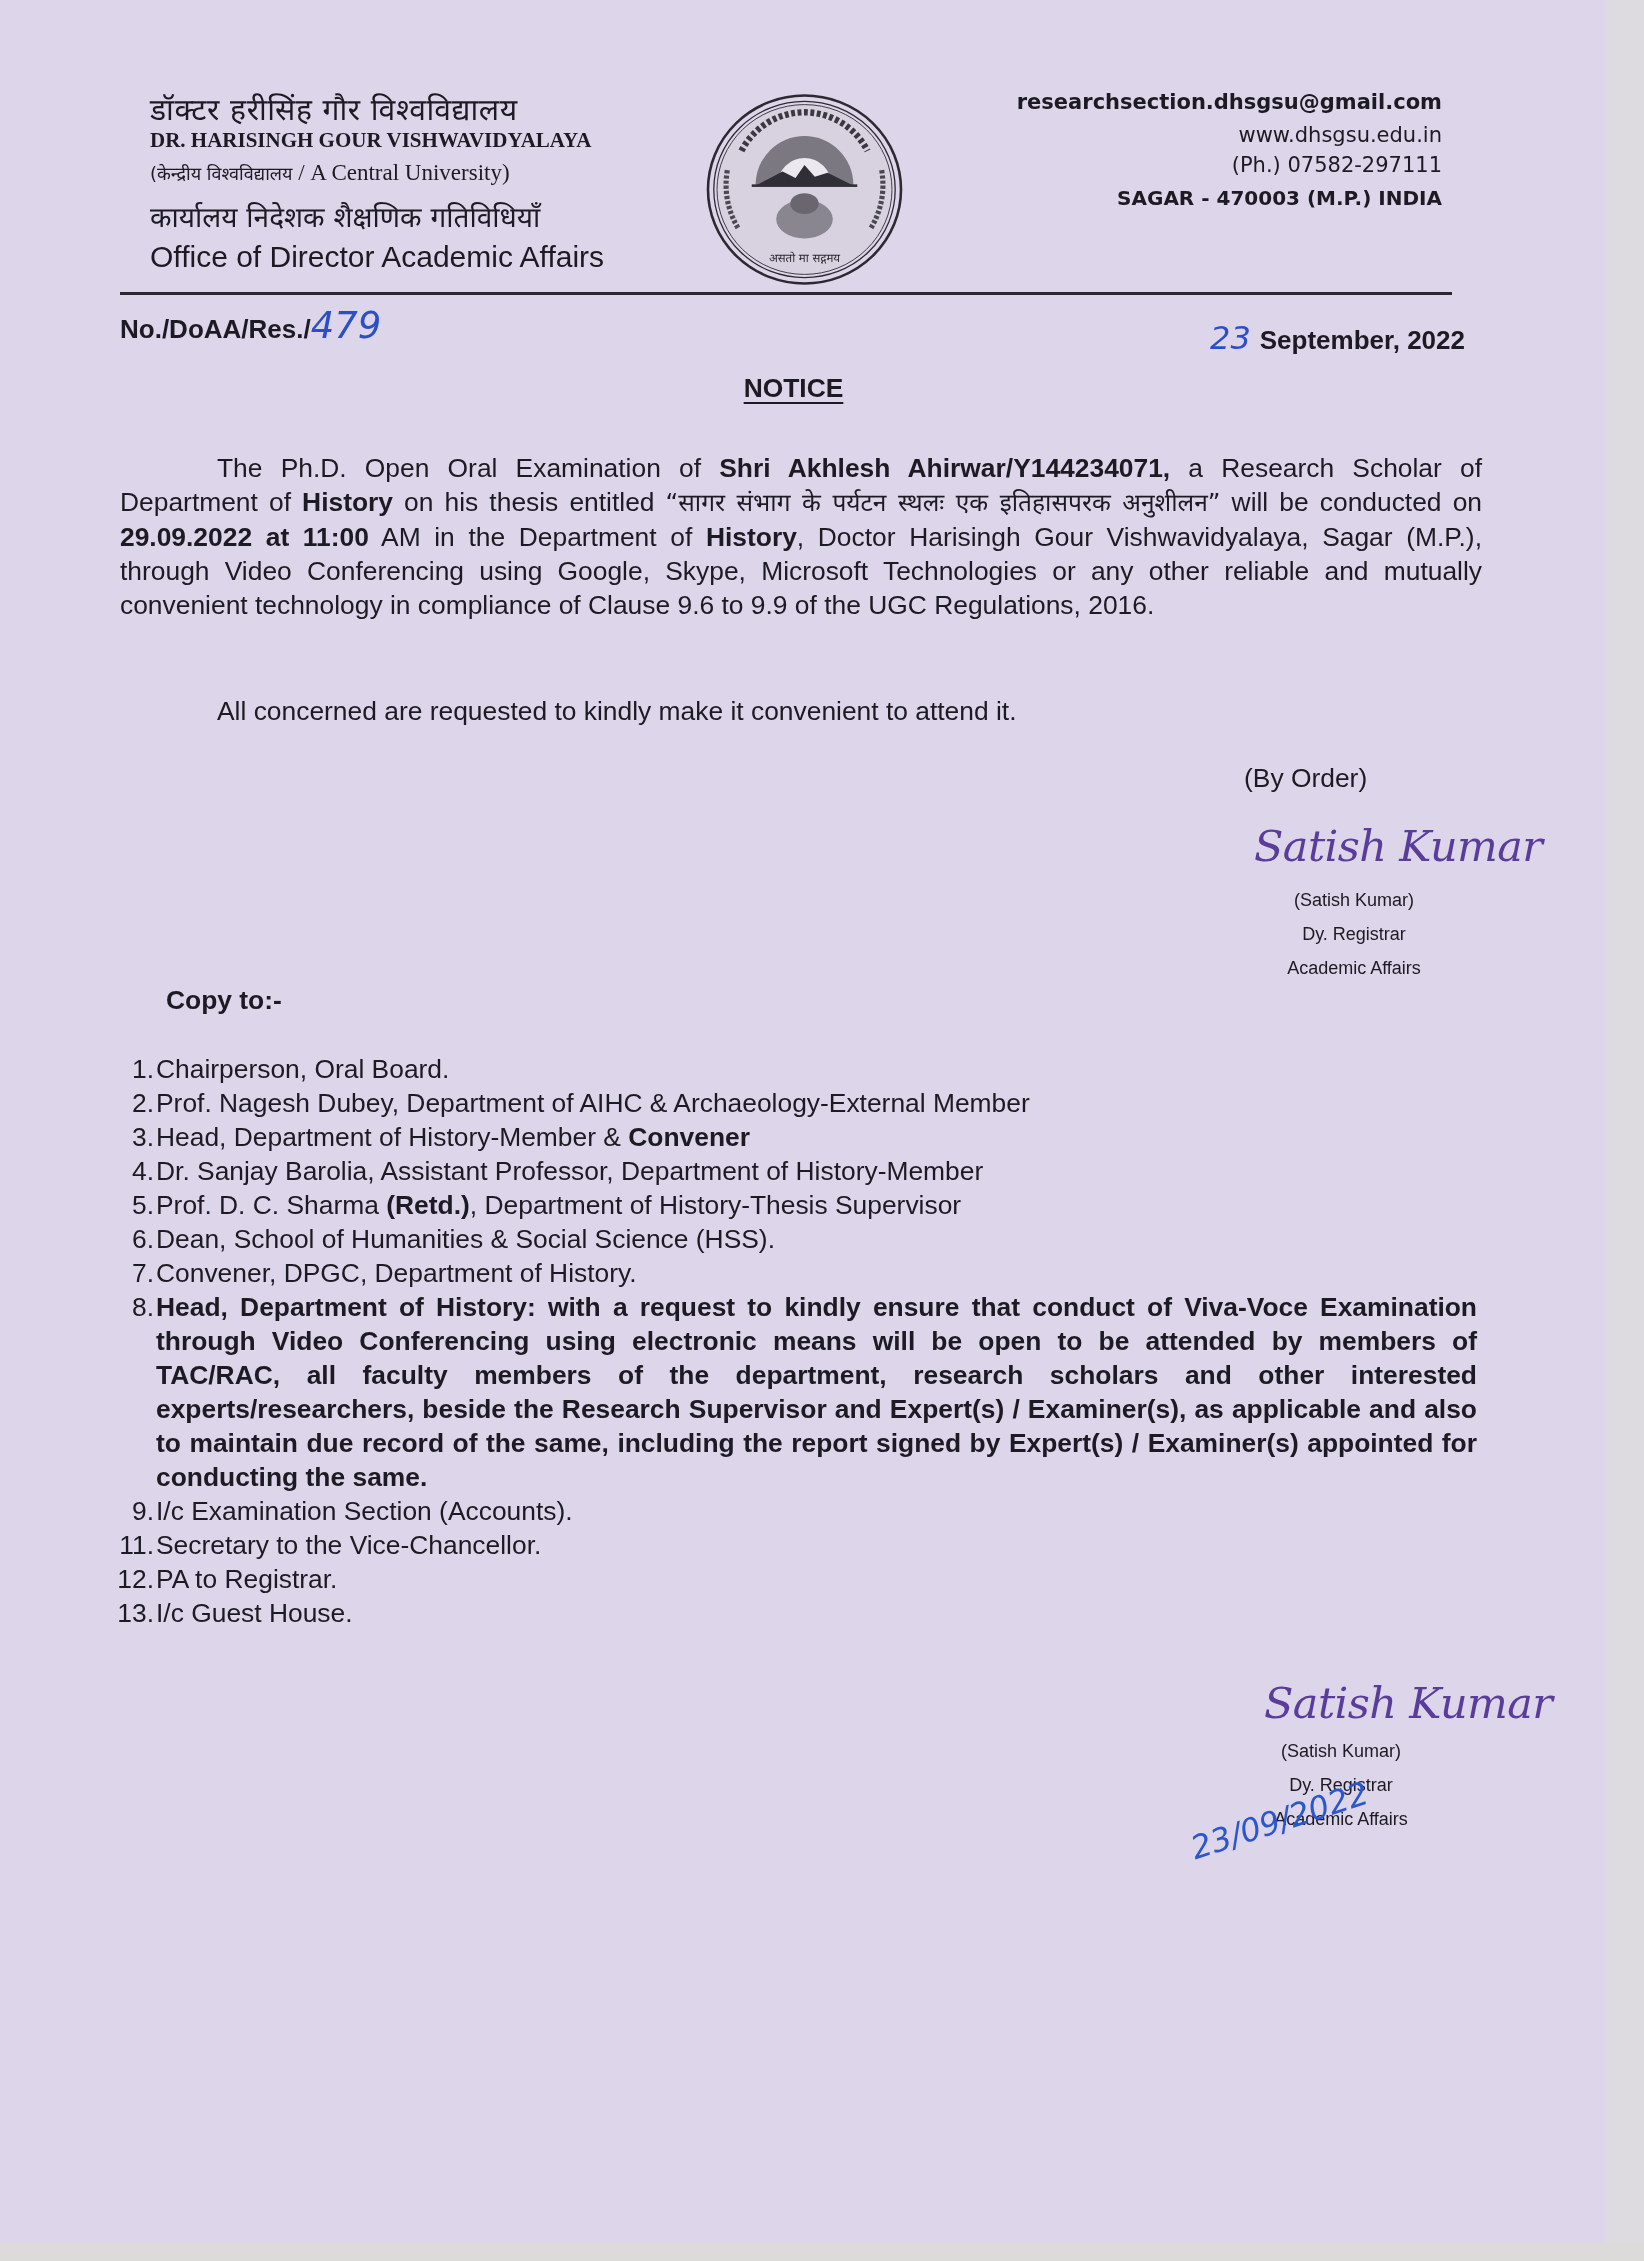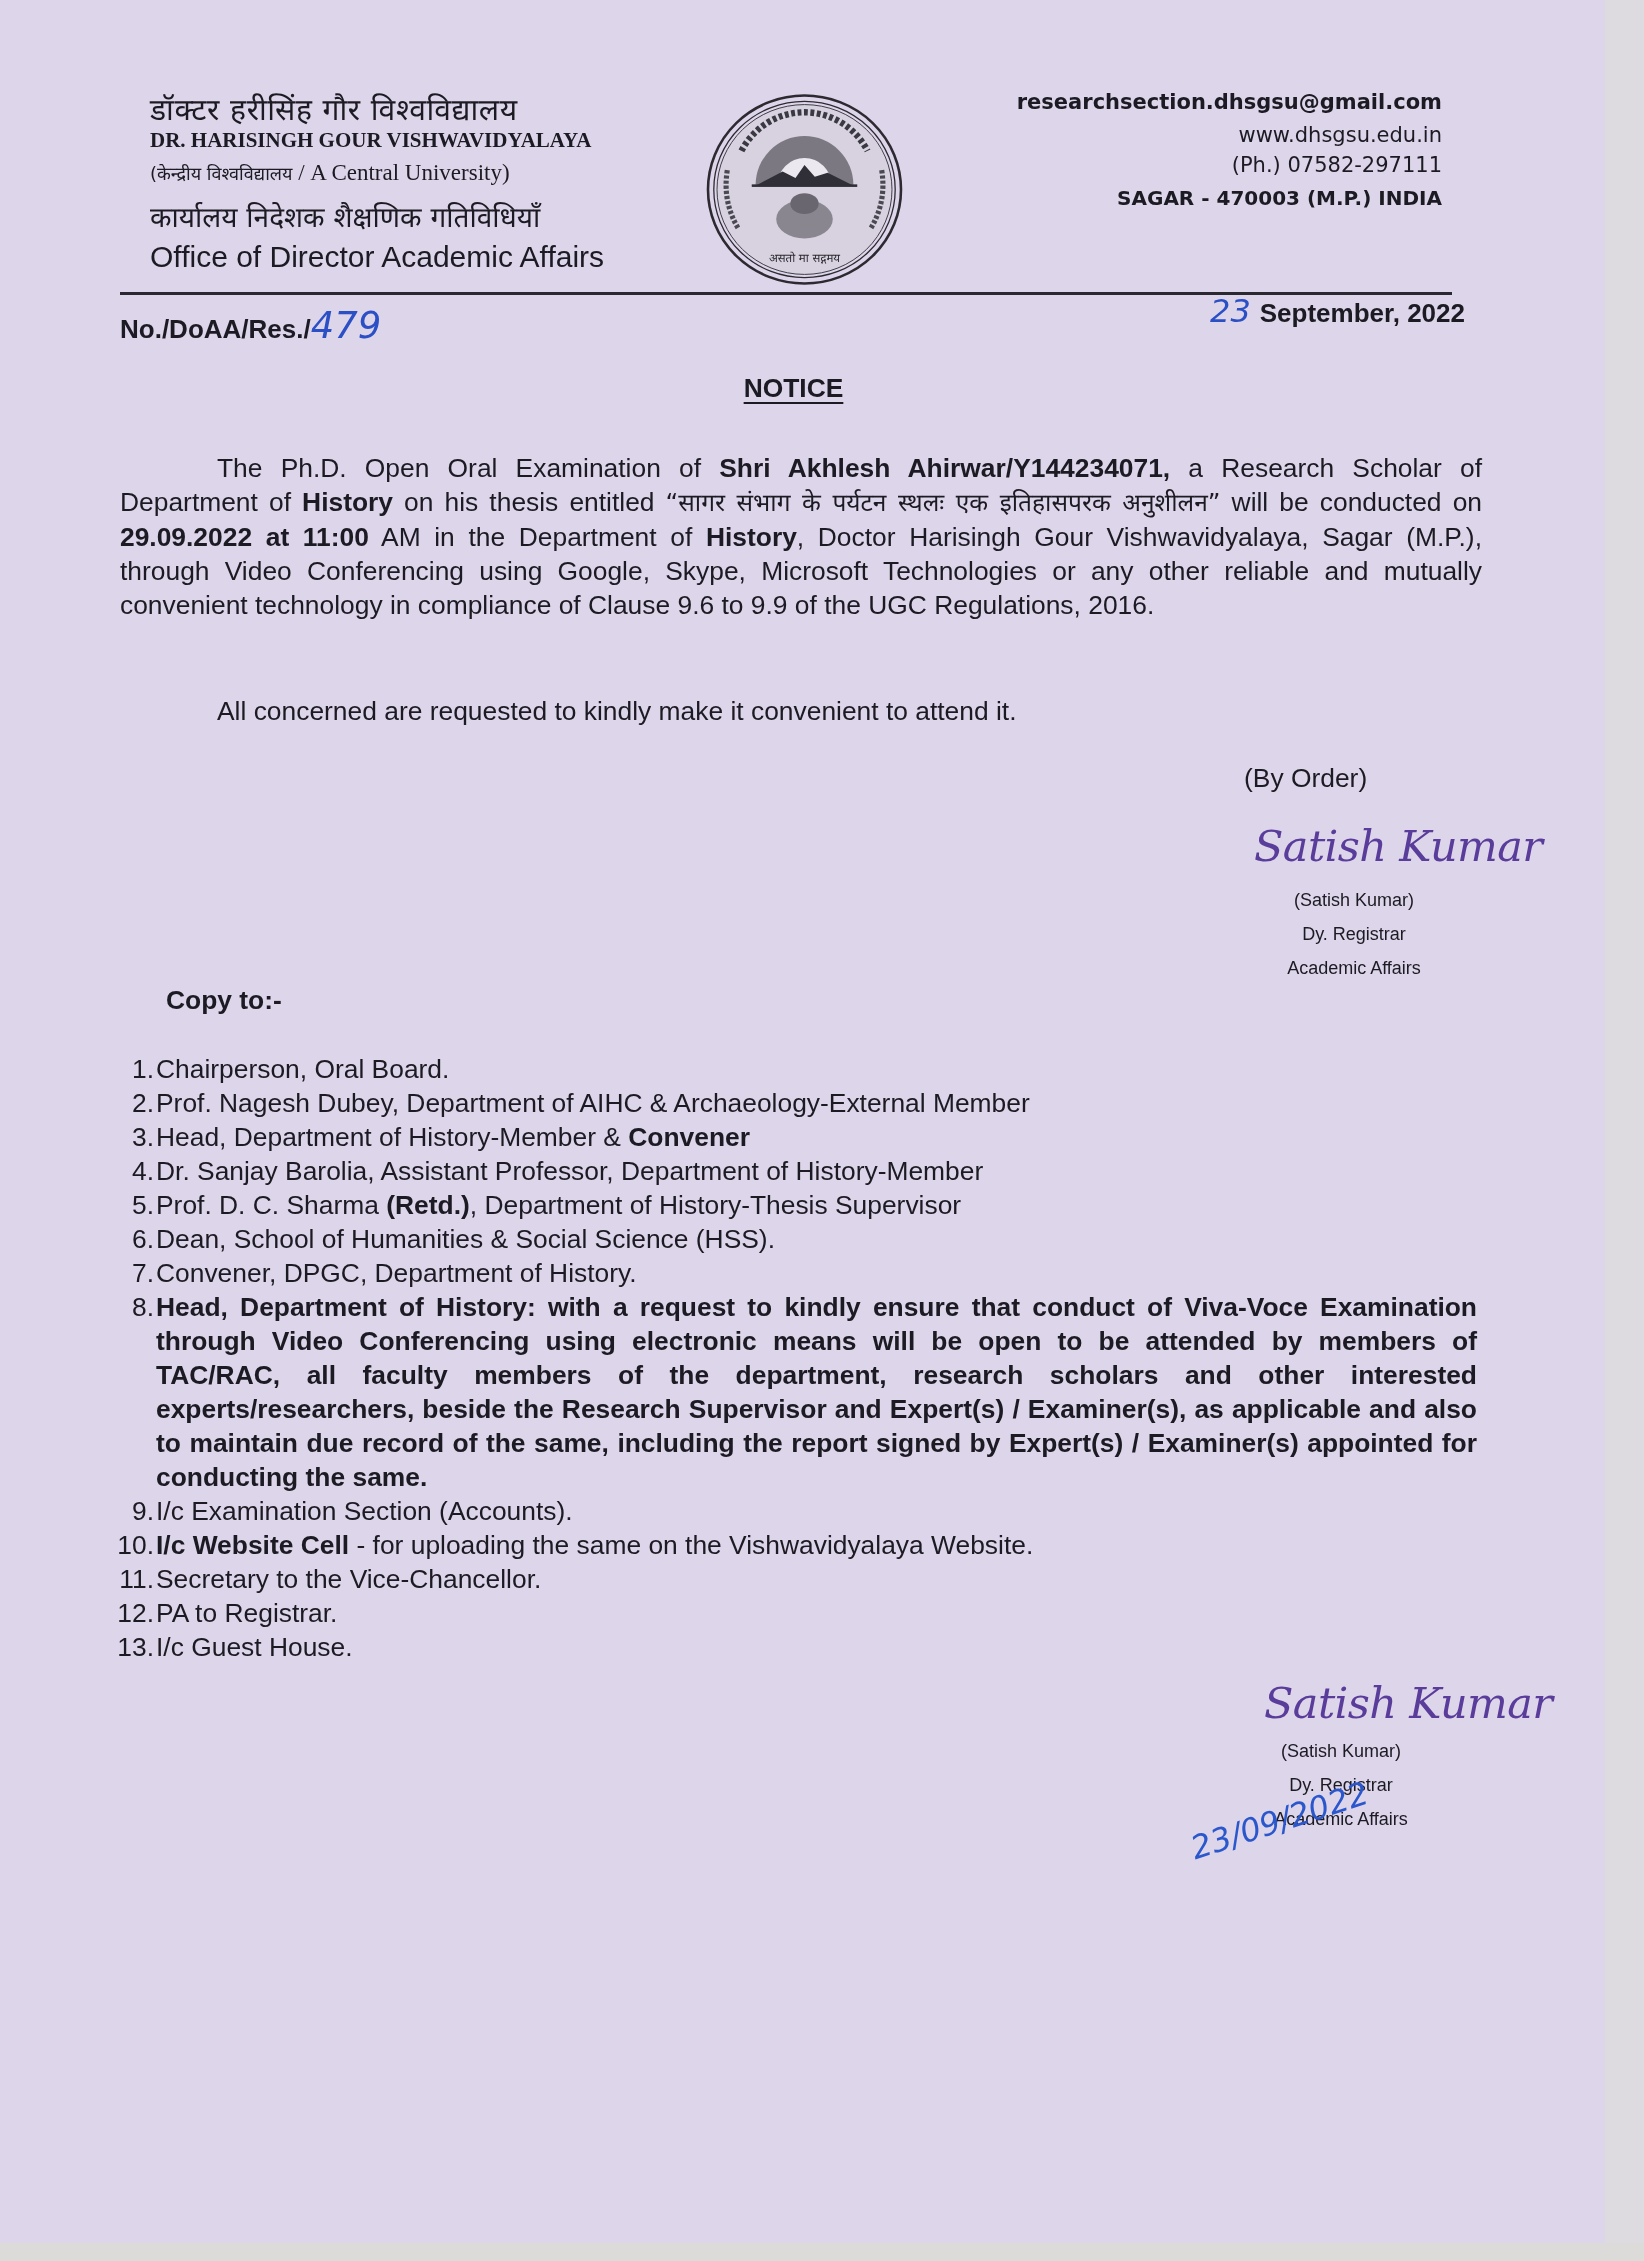--- a/index.html
+++ b/index.html
@@ -33,21 +33,21 @@
   .contact { right: 202px; text-align: right; font-family: "DejaVu Sans", sans-serif; }
   .c-email { top: 90px; font-size: 21px; font-weight: bold; margin-left: 8px; }
   .c-web { top: 123px; font-size: 21px; }
   .c-ph { top: 153px; font-size: 21px; }
   .c-addr { top: 186px; font-size: 20px; font-weight: bold; }
 
   .rule { left: 120px; top: 292px; width: 1332px; height: 3.2px; background: #2a2830; }
 
   .refno { left: 120px; top: 304px; font-size: 26px; font-weight: bold; }
   .refno .hand { color: #2b4fc4; font-family: "DejaVu Sans", sans-serif; font-weight: normal; font-size: 37px; font-style: italic; }
-  .date { right: 179px; top: 292px; font-size: 26px; font-weight: bold; text-align: center; }
+  .date { right: 179px; top: 319px; font-size: 26px; font-weight: bold; text-align: center; }
   .date .hand { color: #2b4fc4; font-family: "DejaVu Sans", sans-serif; font-weight: normal; font-size: 32px; font-style: italic; margin-right: 9px; }
 
   .notice-title { left: 0; width: 1587px; text-align: center; top: 373px; font-size: 26.4px; font-weight: bold; text-decoration: underline; text-underline-offset: 5.2px; }
 
   .body-para { left: 120px; width: 1362px; top: 451px; font-size: 26.4px; line-height: 34px; text-align: justify; text-indent: 97px; }
   .body-para .hi { font-family: "DejaVu Sans", sans-serif; font-size: 24.5px; }
   .para2 { left: 217px; top: 696px; font-size: 26.4px; }
 
   .sig-block { width: 258px; text-align: center; font-size: 18px; line-height: 34px; }
   .by-order { left: 1244px; top: 763px; font-size: 26.4px; }
@@ -128,21 +128,20 @@
   <li><span class="num">3.</span><span>Head, Department of History-Member &amp; </span><b>Convener</b></li>
   <li><span class="num">4.</span><span>Dr. Sanjay Barolia, Assistant Professor, Department of History-Member</span></li>
   <li><span class="num">5.</span><span>Prof. D. C. Sharma </span><b>(Retd.)</b><span>, Department of History-Thesis Supervisor</span></li>
   <li><span class="num">6.</span><span>Dean, School of Humanities &amp; Social Science (HSS).</span></li>
   <li><span class="num">7.</span><span>Convener, DPGC, Department of History.</span></li>
   <li class="justify">
       <span class="num">8.</span>
       <span class="txt">Head, Department of History: with a request to kindly ensure that conduct of Viva-Voce Examination through Video Conferencing using electronic means will be open to be attended by members of TAC/RAC, all faculty members of the department, research scholars and other interested experts/researchers, beside the Research Supervisor and Expert(s) / Examiner(s), as applicable and also to maintain due record of the same, including the report signed by Expert(s) / Examiner(s) appointed for conducting the same.</span>
     </li>
   <li><span class="num">9.</span><span>I/c Examination Section (Accounts).</span></li>
-  <li><span class="num">10.</span><b>I/c Website Cell</b><span> - for uploading the same on the Vishwavidyalaya Website.</span></li>
   <li><span class="num">11.</span><span>Secretary to the Vice-Chancellor.</span></li>
   <li><span class="num">12.</span><span>PA to Registrar.</span></li>
   <li><span class="num">13.</span><span>I/c Guest House.</span></li>
 </ul>
 
 <div class="abs sign-hand sign2">Satish Kumar</div>
 <div class="abs sig-block sig2">
   <div>(Satish Kumar)</div>
   <div>Dy. Registrar</div>
   <div>Academic Affairs</div>

